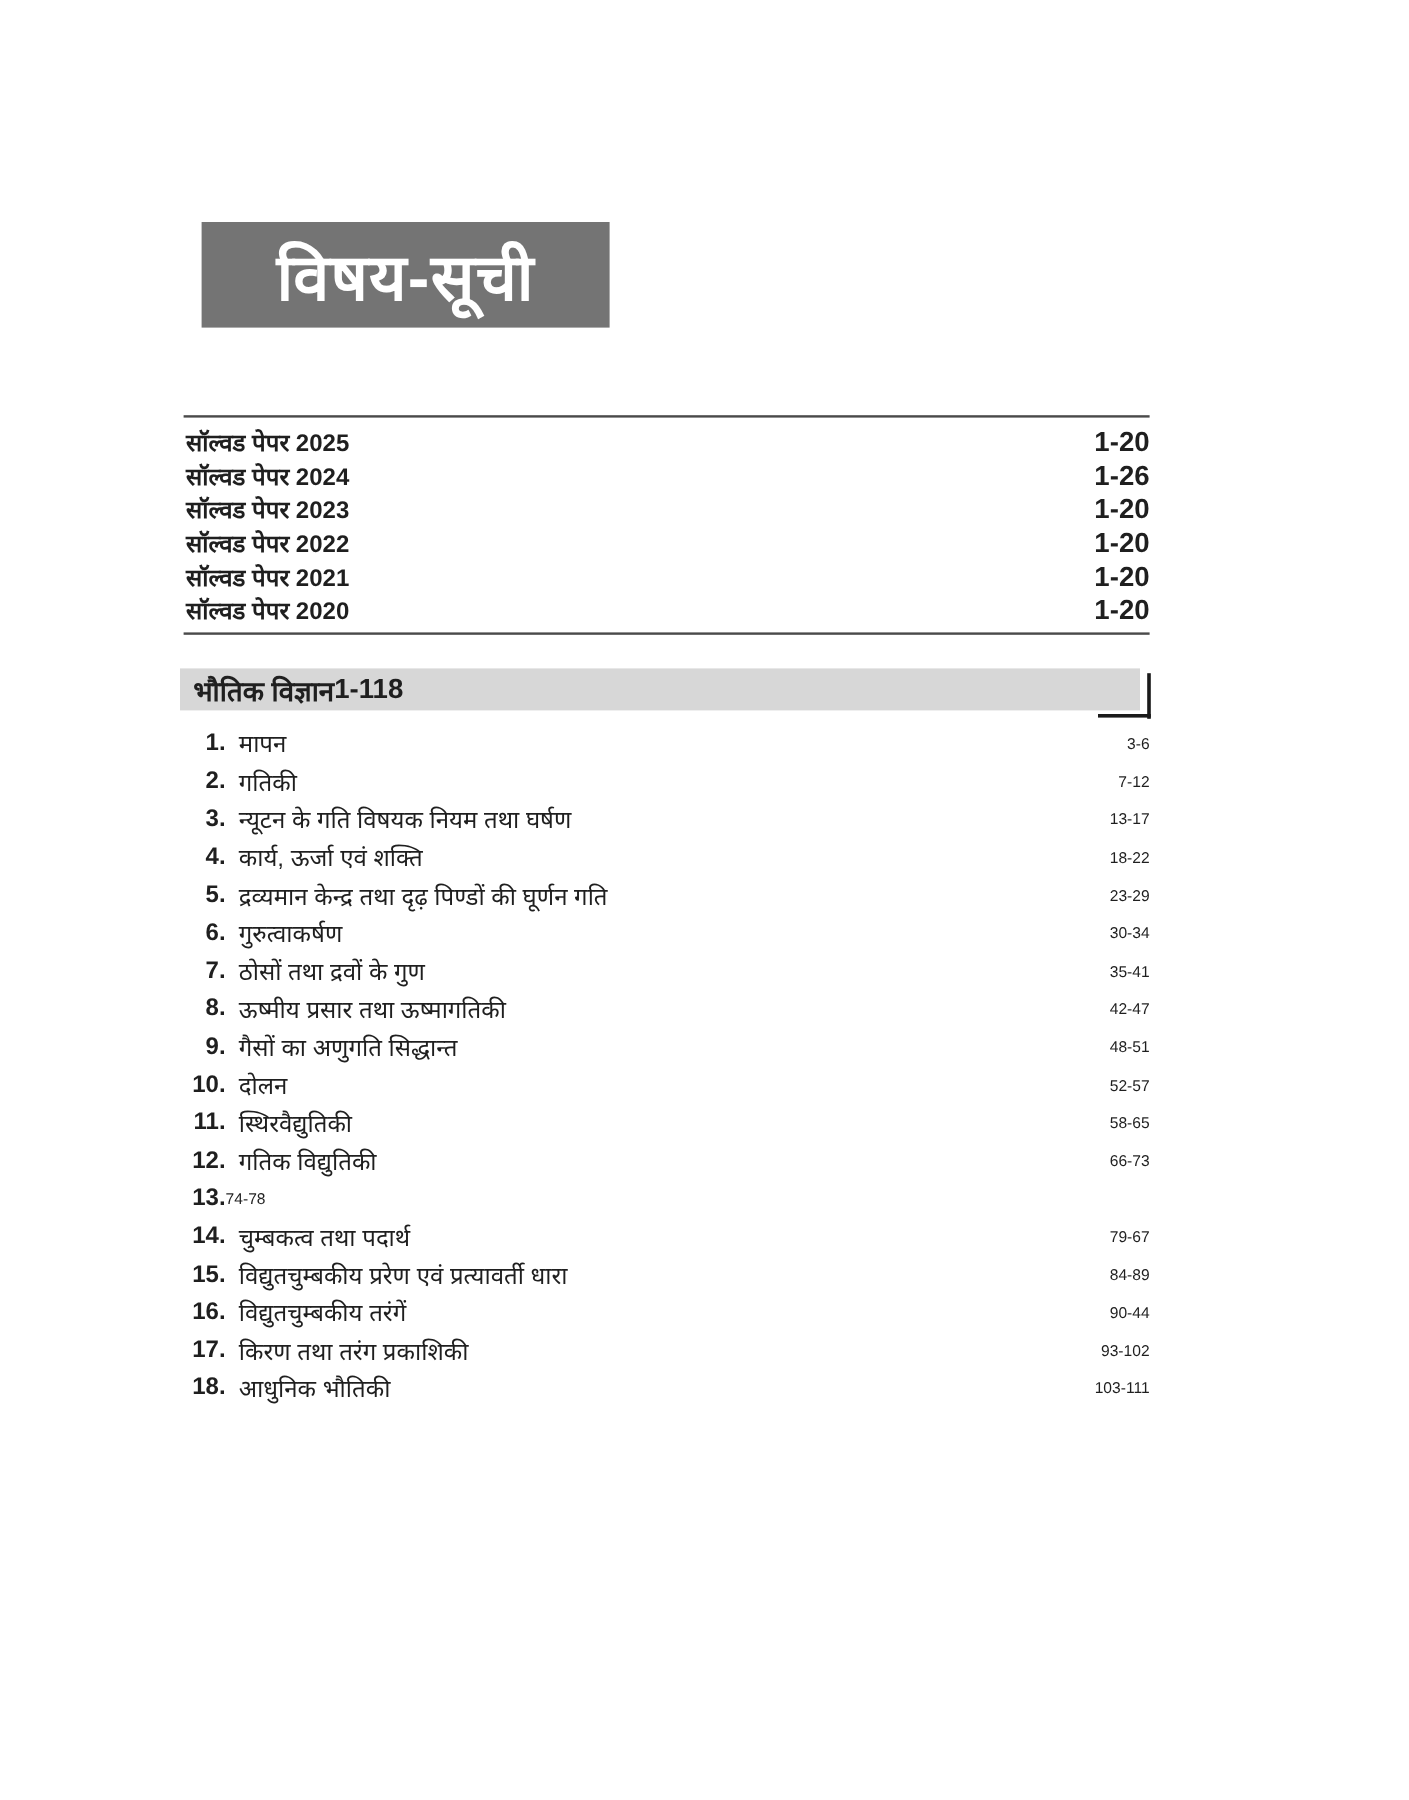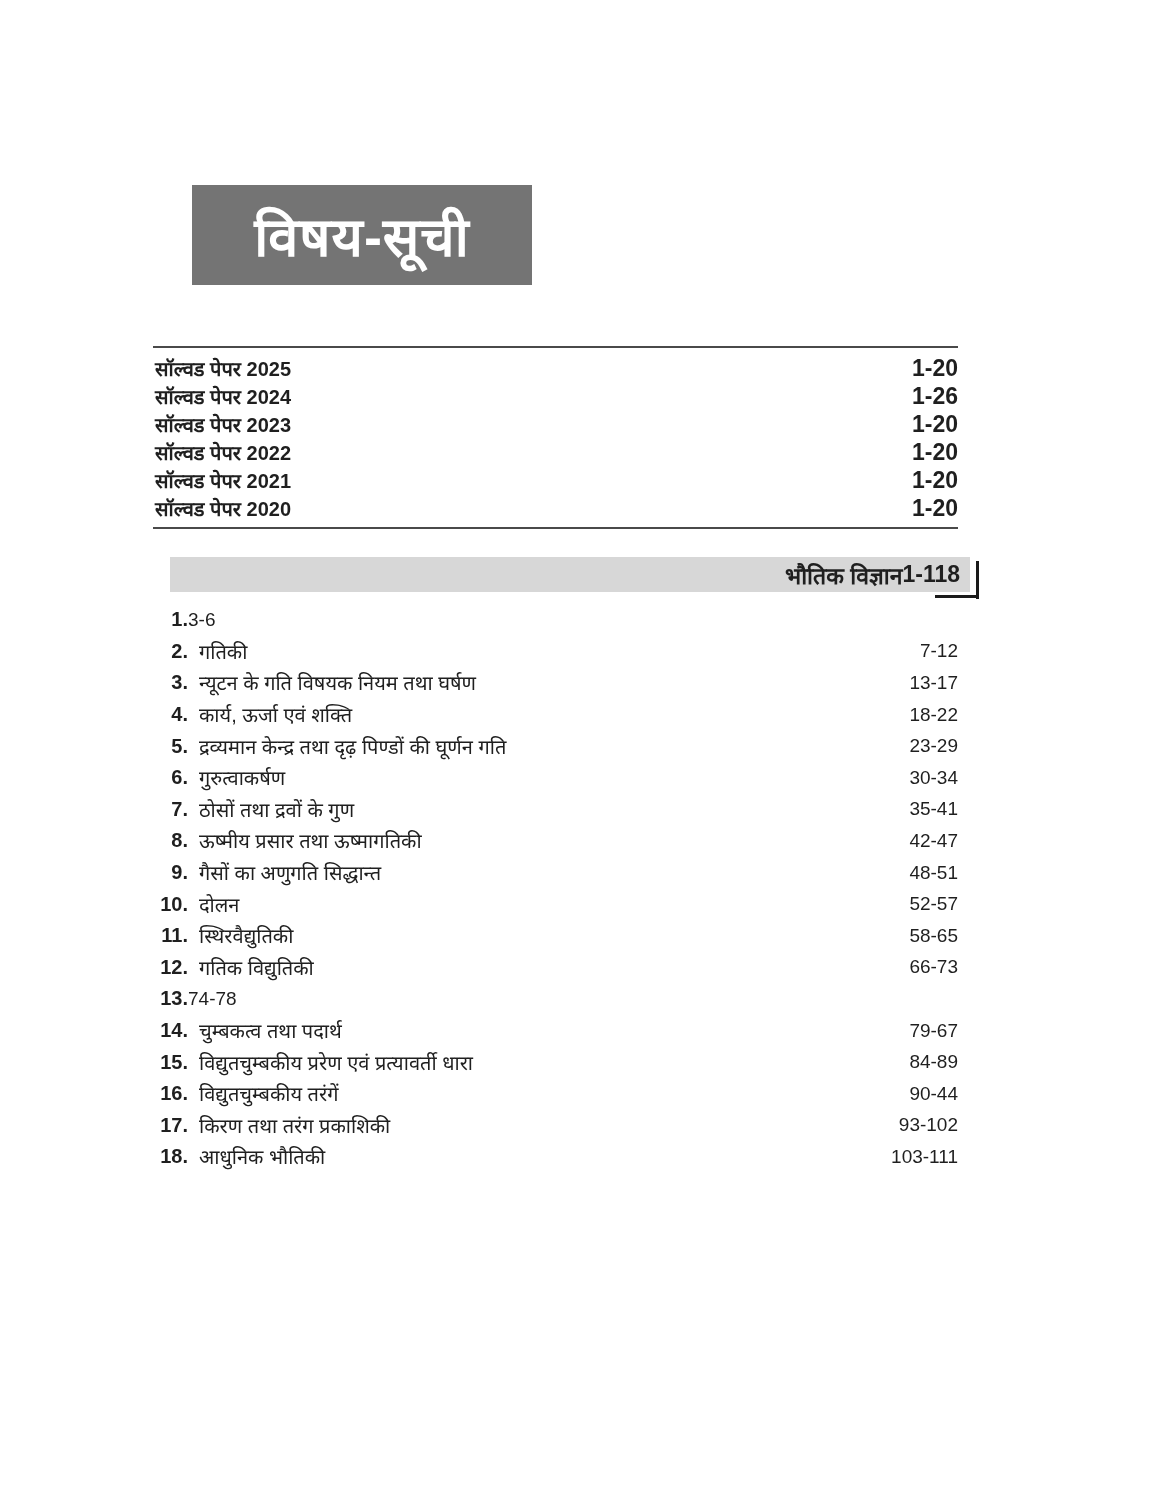--- a/index.html
+++ b/index.html
@@ -16,30 +16,29 @@
     color: #1f1f1f;
     overflow: hidden;
   }
 
   
   .title-box {
     position: absolute;
     left: 168px;
     top: 185px;
     width: 340px;
-    height: 100px;
+    height: 88px;
     background: #747474;
     color: #ffffff;
     display: flex;
     align-items: center;
     justify-content: center;
     font-size: 54px;
     font-weight: 700;
     letter-spacing: 1px;
-    margin-left: 24px;
   }
 
   
   .solved-section {
     position: absolute;
     left: 153px;
     top: 346px;
     width: 805px;
     border-top: 2px solid #4a4a4a;
     border-bottom: 2px solid #4a4a4a;
@@ -60,26 +59,25 @@
   
   .section-bar {
     position: absolute;
     left: 150px;
     top: 557px;
     width: 800px;
     height: 35px;
     background: #d7d7d7;
     display: flex;
     align-items: center;
-    justify-content: flex-end;
+    justify-content: flex-start;
     padding: 0 10px 0 11px;
     box-sizing: border-box;
     font-size: 23px;
     font-weight: 700;
-    margin-left: 20px;
   }
   .section-bar::after {           
     content: "";
     position: absolute;
     right: -9px;
     top: 4px;
     width: 3px;
     height: calc(100% + 3px);
     background: #1a1a1a;
   }
@@ -113,21 +111,21 @@
     flex: 0 0 38px;
   }
   .ch-title {
     flex: 1 1 auto;
     padding-left: 11px;
     font-weight: 400;
   }
   .ch-pages {
     flex: 0 0 auto;
     text-align: right;
-    font-size: 19px;
+    font-size: 13px;
     font-weight: 400;
   }
 </style>
 </head>
 <body>
 
 <div class="page">
 
   <div class="title-box">
     <span>विषय-सूची</span>
@@ -166,20 +164,21 @@
 </div>
 
   <div class="section-bar">
     <span>भौतिक विज्ञान</span>
     <span>1-118</span>
   </div>
 
   <div class="chapters" id="chapter-list">
   <div class="chapter-row">
     <span class="ch-num">1.</span>
+    <span class="ch-title">मापन</span>
     <span class="ch-pages">3-6</span>
   </div>
 
   <div class="chapter-row">
     <span class="ch-num">2.</span>
     <span class="ch-title">गतिकी</span>
     <span class="ch-pages">7-12</span>
   </div>
 
   <div class="chapter-row">

